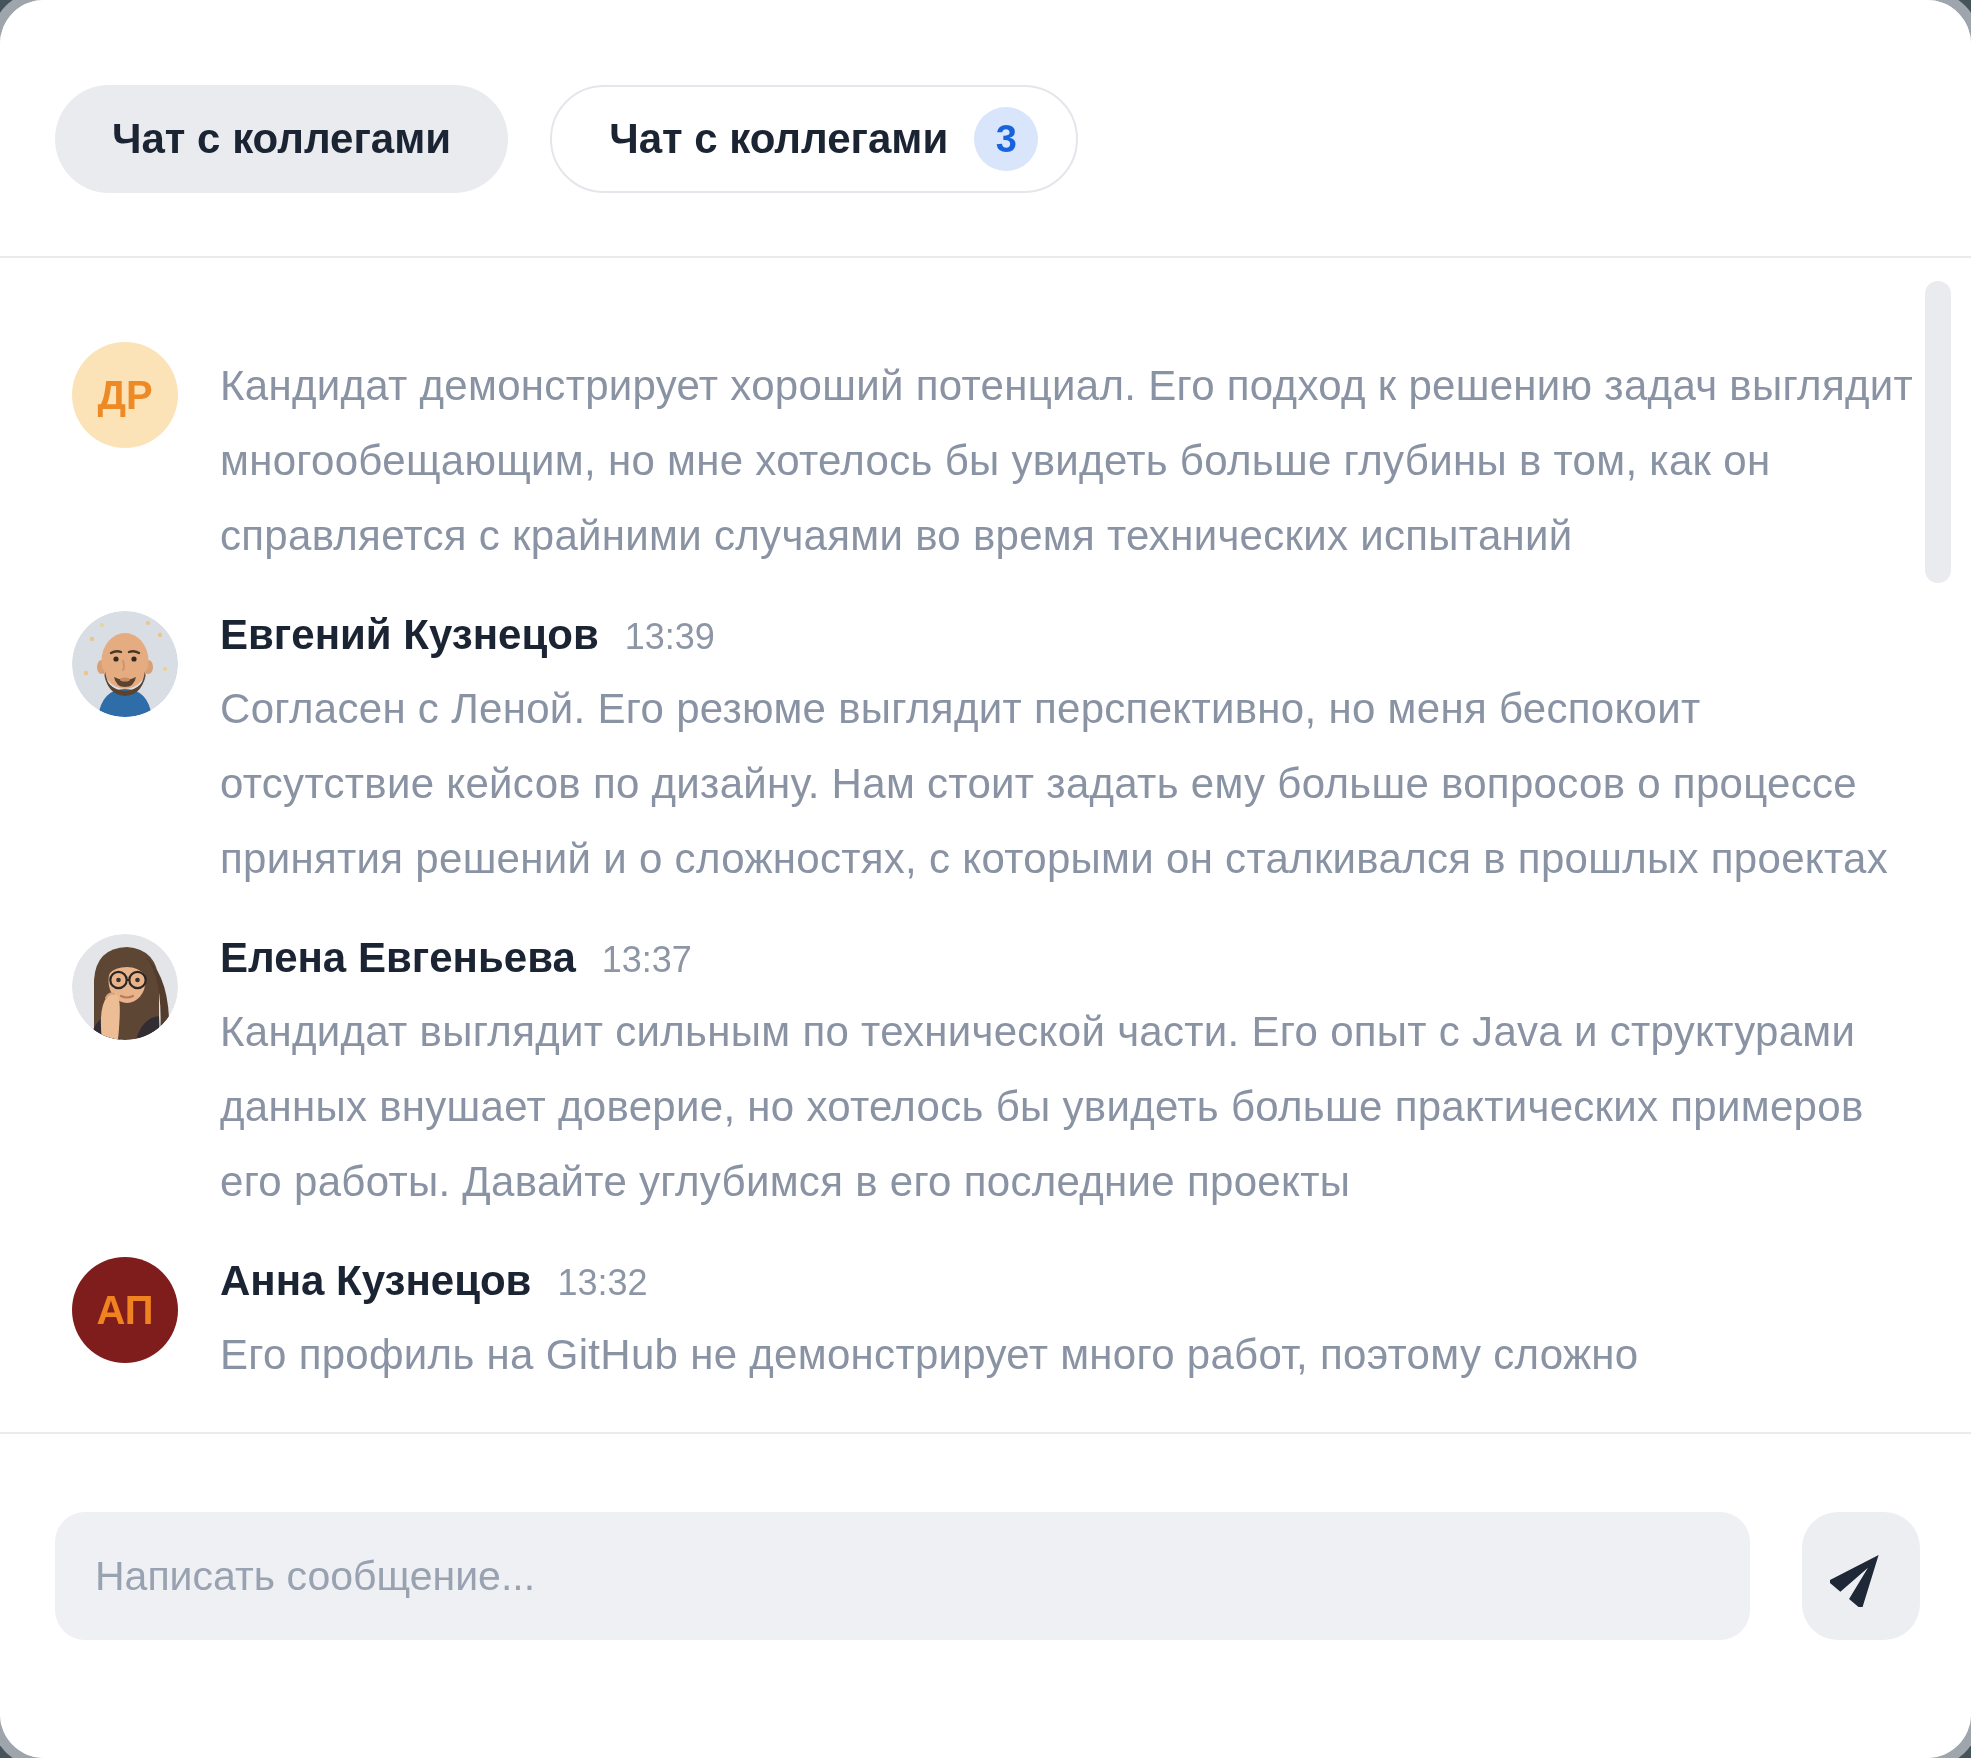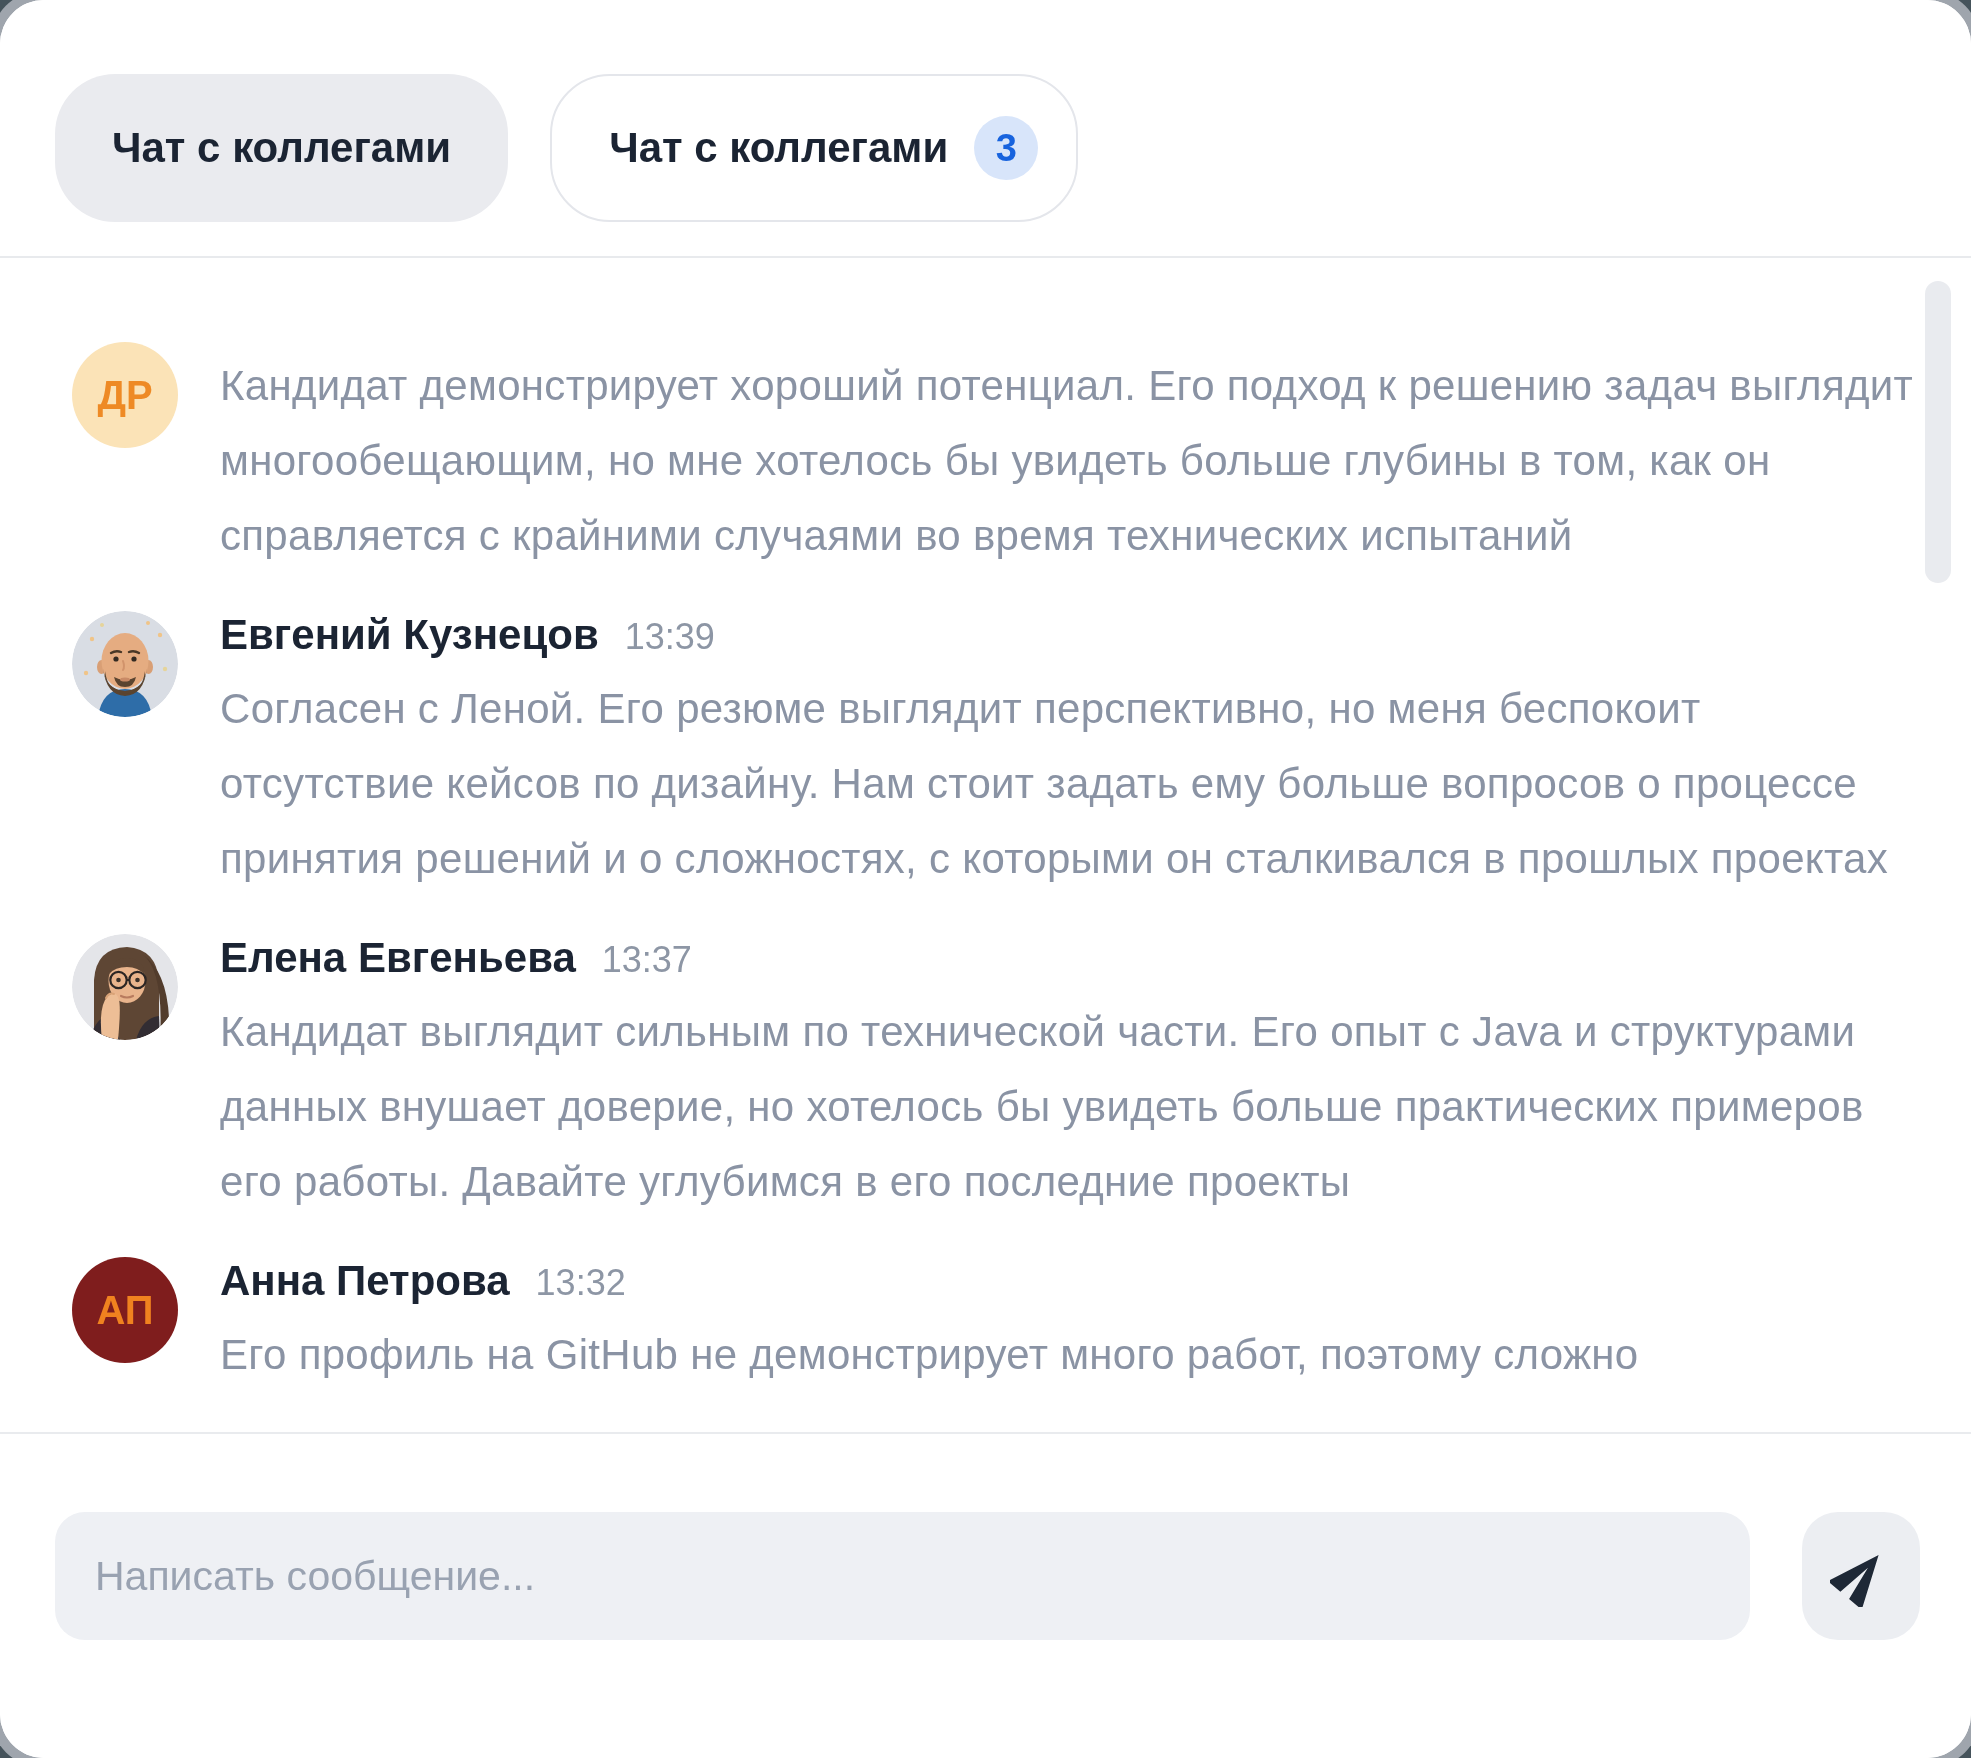--- a/index.html
+++ b/index.html
@@ -20,25 +20,25 @@
   }
   
   .hdr{
     flex:none;height:258px;box-sizing:border-box;
     padding:74px 55px 0 55px;
     border-bottom:2px solid #E8EAED;
     display:flex;gap:42px;align-items:flex-start;
     background:#fff;
   }
   .tab{
-    height:148px;box-sizing:border-box;
+    height:108px;box-sizing:border-box;
     display:flex;align-items:center;gap:26px;
     padding:0 57px;border-radius:60px;
     font-size:42px;font-weight:700;color:#1B2433;
-    cursor:pointer;white-space:nowrap;
+    cursor:pointer;white-space:nowrap;margin-top:11px;
   }
   .tab-active{background:#EAEBEF;}
   .tab-outline{background:#FFFFFF;border:2px solid #E4E6EB;padding:0 38px 0 57px;}
   .badge{
     width:64px;height:64px;border-radius:50%;
     background:#D8E5FA;color:#1763DE;
     font-size:38px;font-weight:700;
     display:flex;align-items:center;justify-content:center;
   }
   
@@ -195,21 +195,21 @@
         <div class="mtext">Кандидат выглядит сильным по технической части. Его опыт с Java и структурами данных внушает доверие, но хотелось бы увидеть больше практических примеров его работы. Давайте углубимся в его последние проекты</div>
       </div>
     </div>
 
     <div class="msg">
       <div class="avatar av-ap">
         <span>АП</span>
       </div>
       <div class="mbody">
         <div class="mhead">
-          <span class="name">Анна Петрова</span>
+          <span class="name">Анна Кузнецов</span>
           <span class="time">13:32</span>
         </div>
         <div class="mtext">Его профиль на GitHub не демонстрирует много работ, поэтому сложно</div>
       </div>
     </div>
 
     <div class="scroll-thumb"></div>
   </div>
 
   <div class="composer">

